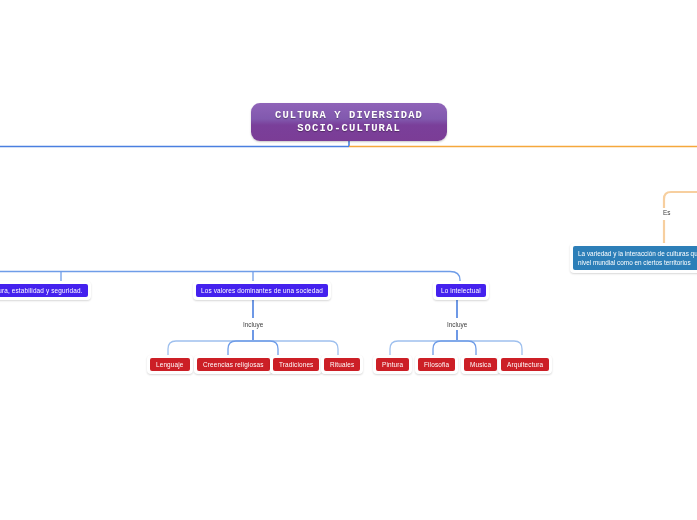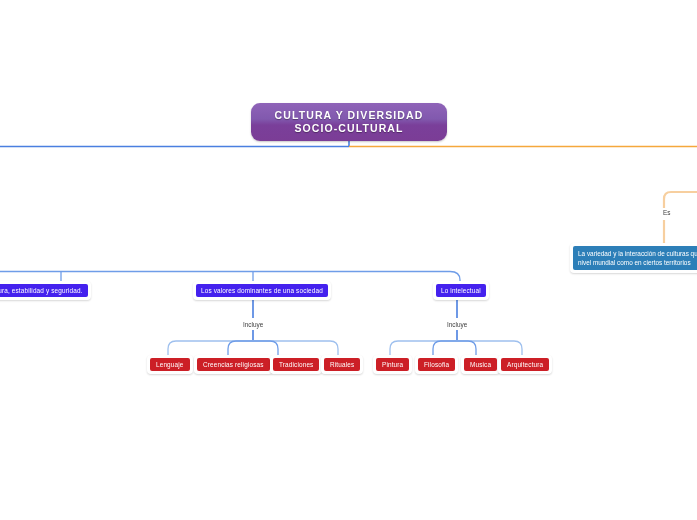--- a/index.html
+++ b/index.html
@@ -46,20 +46,21 @@
   }
   .root-node .line {
     color: #ffffff;
     font-size: 10.5px;
     font-weight: bold;
     letter-spacing: 1.1px;
     line-height: 13px;
     text-align: center;
     text-shadow: 0 1px 1px rgba(0,0,0,0.35);
     white-space: nowrap;
+    font-family: Liberation Mono, monospace;
   }
 
   
   .vnode {
     position: absolute;
     background: #ffffff;
     border-radius: 4px;
     padding: 3px;
     box-shadow: 0 1px 2px rgba(0,0,0,0.16);
     box-sizing: border-box;

